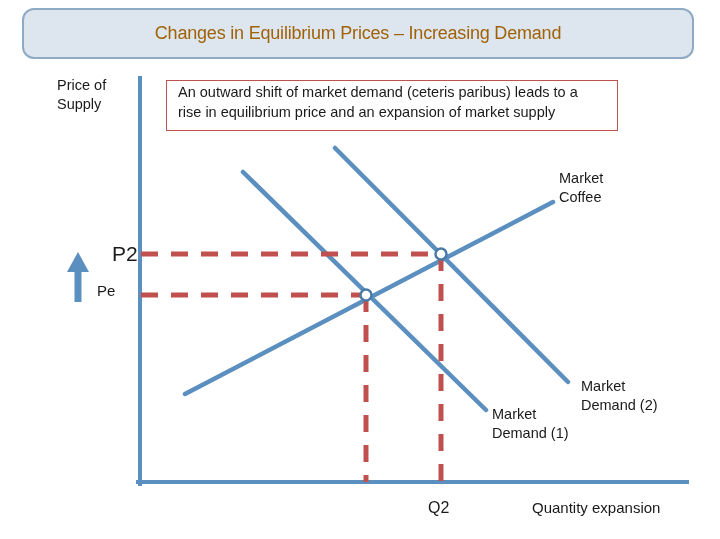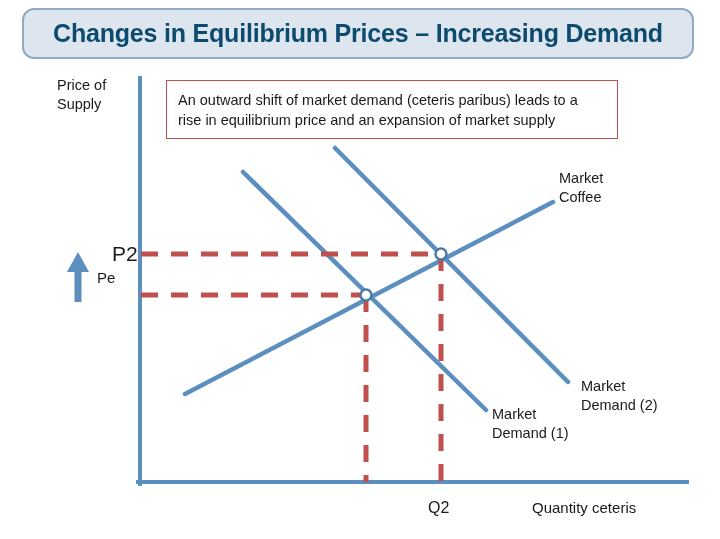--- a/index.html
+++ b/index.html
@@ -25,37 +25,37 @@
     height: 51px;
     box-sizing: border-box;
     background: #dde5ef;
     border: 2px solid #8faac4;
     border-radius: 12px;
     display: flex;
     align-items: center;
     justify-content: center;
   }
   #title-text {
-    font-size: 25px;
-    font-weight: bold;
-    color: #0c4a6e;
+    font-size: 18px;
+    font-weight: normal;
+    color: #a16207;
     letter-spacing: -0.2px;
     white-space: nowrap;
   }
 
   
   #annotation-box {
     position: absolute;
     left: 166px;
     top: 80px;
     width: 452px;
     box-sizing: border-box;
     background: #ffffff;
     border: 1.5px solid #c0504d;
-    padding: 9px 10px 8px 11px;
+    padding: 1px 10px 8px 11px;
   }
   .annotation-line {
     font-size: 14.5px;
     color: #1a1a1a;
     line-height: 20px;
     white-space: nowrap;
   }
 
   
   #chart-svg {
@@ -73,21 +73,21 @@
     color: #1a1a1a;
     line-height: 19px;
     white-space: nowrap;
   }
   #label-price-axis {
     left: 57px;
     top: 76px;
     width: 74px;
   }
   #label-p2 { left: 112px; top: 244px; font-size: 21px; }
-  #label-pe { left: 97px; top: 268px; font-size: 15px; }
+  #label-pe { left: 97px; top: 281px; font-size: 15px; }
   #label-qe { left: 352px; top: 498px; font-size: 15px; margin-top: 38px; }
   #label-q2 { left: 428px; top: 498px; font-size: 16px; }
   #label-quantity-axis { left: 532px; top: 498px; font-size: 15px; }
   #label-market-supply { left: 559px; top: 169px; }
   #label-market-demand-1 { left: 492px; top: 405px; }
   #label-market-demand-2 { left: 581px; top: 377px; }
 </style>
 </head>
 <body>
 
@@ -136,21 +136,21 @@
 
   <div class="chart-label" id="label-price-axis">
     <div>Price of</div>
     <div>Supply</div>
   </div>
 
   <div class="chart-label" id="label-p2">P2</div>
   <div class="chart-label" id="label-pe">Pe</div>
   <div class="chart-label" id="label-qe">Qe</div>
   <div class="chart-label" id="label-q2">Q2</div>
-  <div class="chart-label" id="label-quantity-axis">Quantity ceteris</div>
+  <div class="chart-label" id="label-quantity-axis">Quantity expansion</div>
 
   <div class="chart-label" id="label-market-supply">
     <div>Market</div>
     <div>Coffee</div>
   </div>
 
   <div class="chart-label" id="label-market-demand-1">
     <div>Market</div>
     <div>Demand (1)</div>
   </div>

